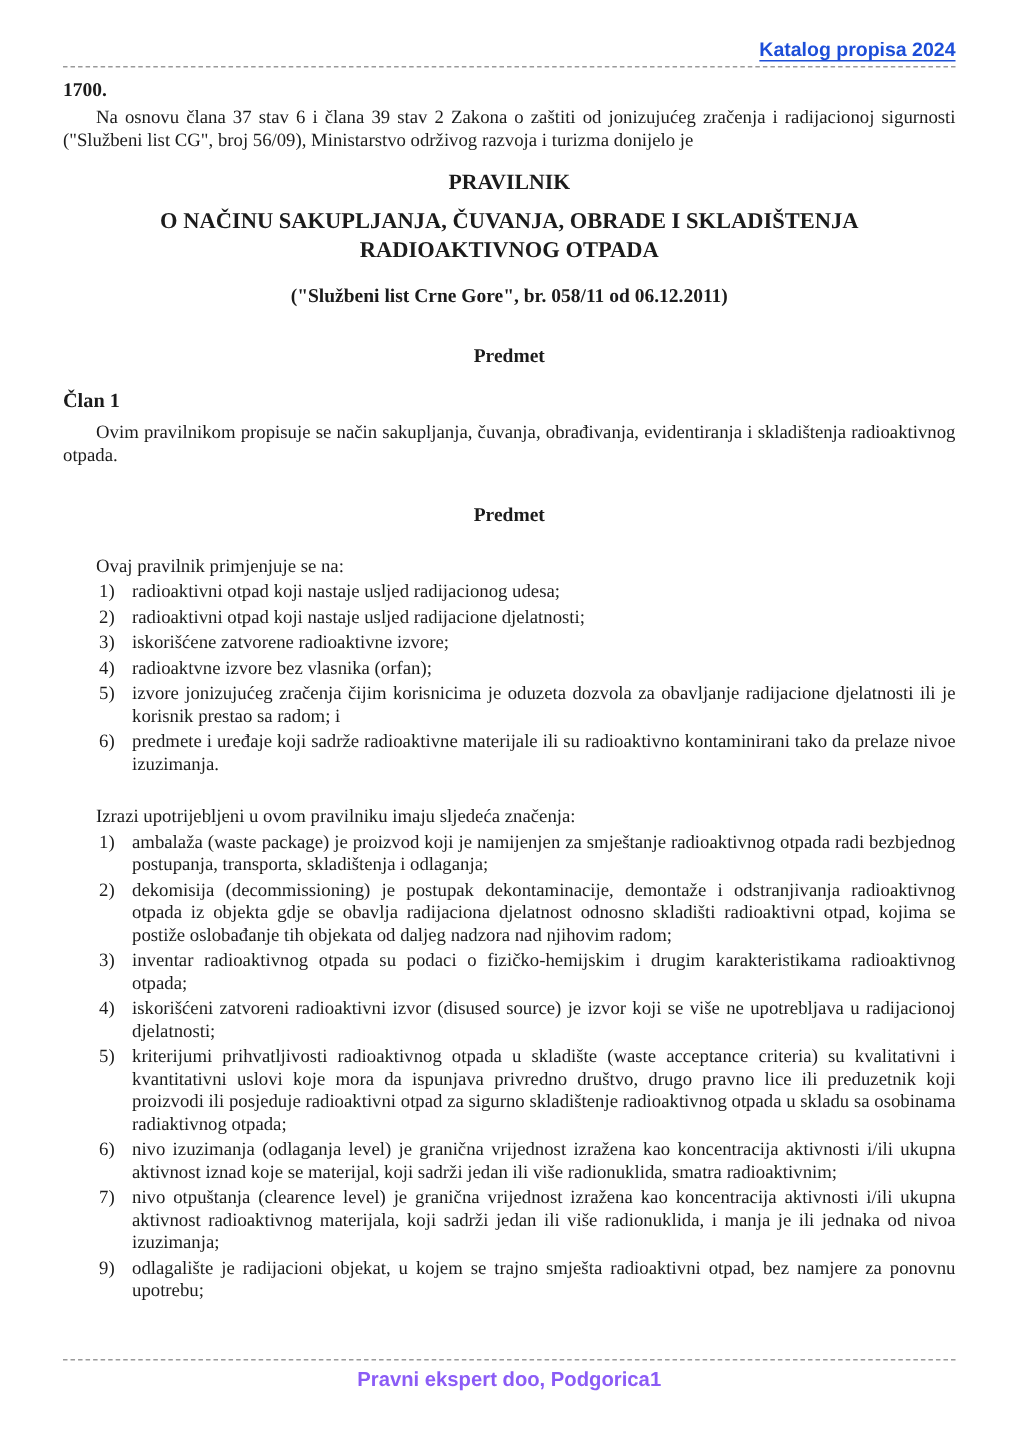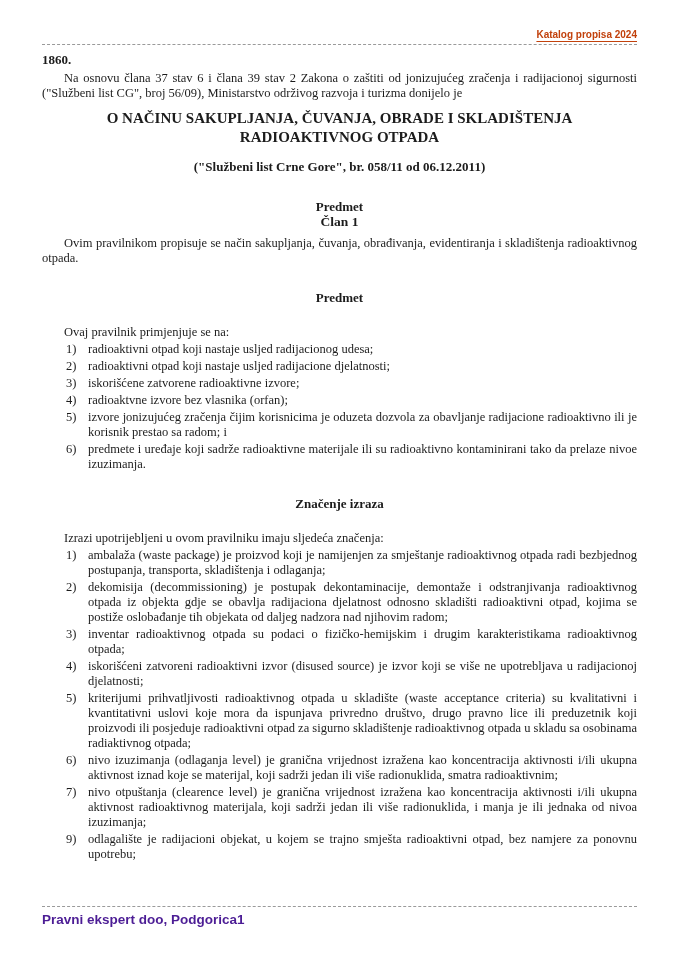--- a/index.html
+++ b/index.html
@@ -16,22 +16,22 @@
     padding: 24px 42px 0 42px;
   }
   .header-row {
     text-align: right;
     border-bottom: 1px dashed #9a9a9a;
     padding-bottom: 2px;
   }
   .catalog-label {
     font-family: "Liberation Sans", sans-serif;
     font-weight: bold;
-    font-size: 10px;
-    color: #c2410c;
+    font-size: 13px;
+    color: #1d4ed8;
     text-decoration: underline;
     text-underline-offset: 3px;
   }
   .doc-number {
     font-weight: bold;
     font-size: 13px;
     line-height: 15px;
     margin-top: 7px;
   }
   .para {
@@ -64,25 +64,25 @@
     margin-top: 12px;
   }
   .section-heading {
     text-align: center;
     font-weight: bold;
     font-size: 13px;
     line-height: 15px;
     margin-top: 24px;
   }
   .article-heading {
-    text-align: center;
+    text-align: left;
     font-weight: bold;
     font-size: 13.5px;
     line-height: 15px;
-    margin-top: 0;
+    margin-top: 15px;
   }
   .article-body {
     font-size: 12.5px;
     line-height: 15px;
     text-align: justify;
     text-indent: 22px;
     margin-top: 7px;
   }
   .list-intro {
     font-size: 12.5px;
@@ -104,67 +104,67 @@
     text-indent: 0;
   }
   .footer {
     position: absolute;
     top: 906px;
     left: 42px;
     right: 42px;
     border-top: 1px dashed #9a9a9a;
     padding-top: 5px;
     display: flex;
-    justify-content: flex-start;
+    justify-content: center;
     align-items: baseline;
     font-family: "Liberation Sans", sans-serif;
     font-weight: bold;
     font-size: 13.5px;
-    color: #4c1d95;
+    color: #8b5cf6;
   }
 </style>
 </head>
 <body>
 
 <div class="content">
 
   <div class="header-row">
     <span class="catalog-label">Katalog propisa 2024</span>
   </div>
 
-  <div class="doc-number">1860.</div>
+  <div class="doc-number">1700.</div>
 
   <div class="para">Na osnovu člana 37 stav 6 i člana 39 stav 2 Zakona o zaštiti od jonizujućeg zračenja i radijacionoj sigurnosti ("Službeni list CG", broj 56/09), Ministarstvo održivog razvoja i turizma donijelo je</div>
 
+  <div class="doc-type">PRAVILNIK</div>
 
   <div class="doc-title">O NAČINU SAKUPLJANJA, ČUVANJA, OBRADE I SKLADIŠTENJA RADIOAKTIVNOG OTPADA</div>
 
   <div class="gazette">("Službeni list Crne Gore", br. 058/11 od 06.12.2011)</div>
 
   <div>
     <div class="section-heading">Predmet</div>
     <div class="article-heading">Član 1</div>
     <div class="article-body">Ovim pravilnikom propisuje se način sakupljanja, čuvanja, obrađivanja, evidentiranja i skladištenja radioaktivnog otpada.</div>
   </div>
 
   <div>
     <div class="section-heading">Predmet</div>
     <div class="list-intro">Ovaj pravilnik primjenjuje se na:</div>
     <div>
       <div class="item"><span class="num">1)</span><span>radioaktivni otpad koji nastaje usljed radijacionog udesa;</span></div>
       <div class="item"><span class="num">2)</span><span>radioaktivni otpad koji nastaje usljed radijacione djelatnosti;</span></div>
       <div class="item"><span class="num">3)</span><span>iskorišćene zatvorene radioaktivne izvore;</span></div>
       <div class="item"><span class="num">4)</span><span>radioaktvne izvore bez vlasnika (orfan);</span></div>
-      <div class="item"><span class="num">5)</span><span>izvore jonizujućeg zračenja čijim korisnicima je oduzeta dozvola za obavljanje radijacione radioaktivno ili je korisnik prestao sa radom; i</span></div>
+      <div class="item"><span class="num">5)</span><span>izvore jonizujućeg zračenja čijim korisnicima je oduzeta dozvola za obavljanje radijacione djelatnosti ili je korisnik prestao sa radom; i</span></div>
       <div class="item"><span class="num">6)</span><span>predmete i uređaje koji sadrže radioaktivne materijale ili su radioaktivno kontaminirani tako da prelaze nivoe izuzimanja.</span></div>
     </div>
   </div>
 
   <div>
-    <div class="section-heading">Značenje izraza</div>
     <div class="list-intro">Izrazi upotrijebljeni u ovom pravilniku imaju sljedeća značenja:</div>
     <div>
       <div class="item"><span class="num">1)</span><span>ambalaža (waste package) je proizvod koji je namijenjen za smještanje radioaktivnog otpada radi bezbjednog postupanja, transporta, skladištenja i odlaganja;</span></div>
       <div class="item"><span class="num">2)</span><span>dekomisija (decommissioning) je postupak dekontaminacije, demontaže i odstranjivanja radioaktivnog otpada iz objekta gdje se obavlja radijaciona djelatnost odnosno skladišti radioaktivni otpad, kojima se postiže oslobađanje tih objekata od daljeg nadzora nad njihovim radom;</span></div>
       <div class="item"><span class="num">3)</span><span>inventar radioaktivnog otpada su podaci o fizičko-hemijskim i drugim karakteristikama radioaktivnog otpada;</span></div>
       <div class="item"><span class="num">4)</span><span>iskorišćeni zatvoreni radioaktivni izvor (disused source) je izvor koji se više ne upotrebljava u radijacionoj djelatnosti;</span></div>
       <div class="item"><span class="num">5)</span><span>kriterijumi prihvatljivosti radioaktivnog otpada u skladište (waste acceptance criteria) su kvalitativni i kvantitativni uslovi koje mora da ispunjava privredno društvo, drugo pravno lice ili preduzetnik koji proizvodi ili posjeduje radioaktivni otpad za sigurno skladištenje radioaktivnog otpada u skladu sa osobinama radiaktivnog otpada;</span></div>
       <div class="item"><span class="num">6)</span><span>nivo izuzimanja (odlaganja level) je granična vrijednost izražena kao koncentracija aktivnosti i/ili ukupna aktivnost iznad koje se materijal, koji sadrži jedan ili više radionuklida, smatra radioaktivnim;</span></div>
       <div class="item"><span class="num">7)</span><span>nivo otpuštanja (clearence level) je granična vrijednost izražena kao koncentracija aktivnosti i/ili ukupna aktivnost radioaktivnog materijala, koji sadrži jedan ili više radionuklida, i manja je ili jednaka od nivoa izuzimanja;</span></div>
       <div class="item"><span class="num">9)</span><span>odlagalište je radijacioni objekat, u kojem se trajno smješta radioaktivni otpad, bez namjere za ponovnu upotrebu;</span></div>

